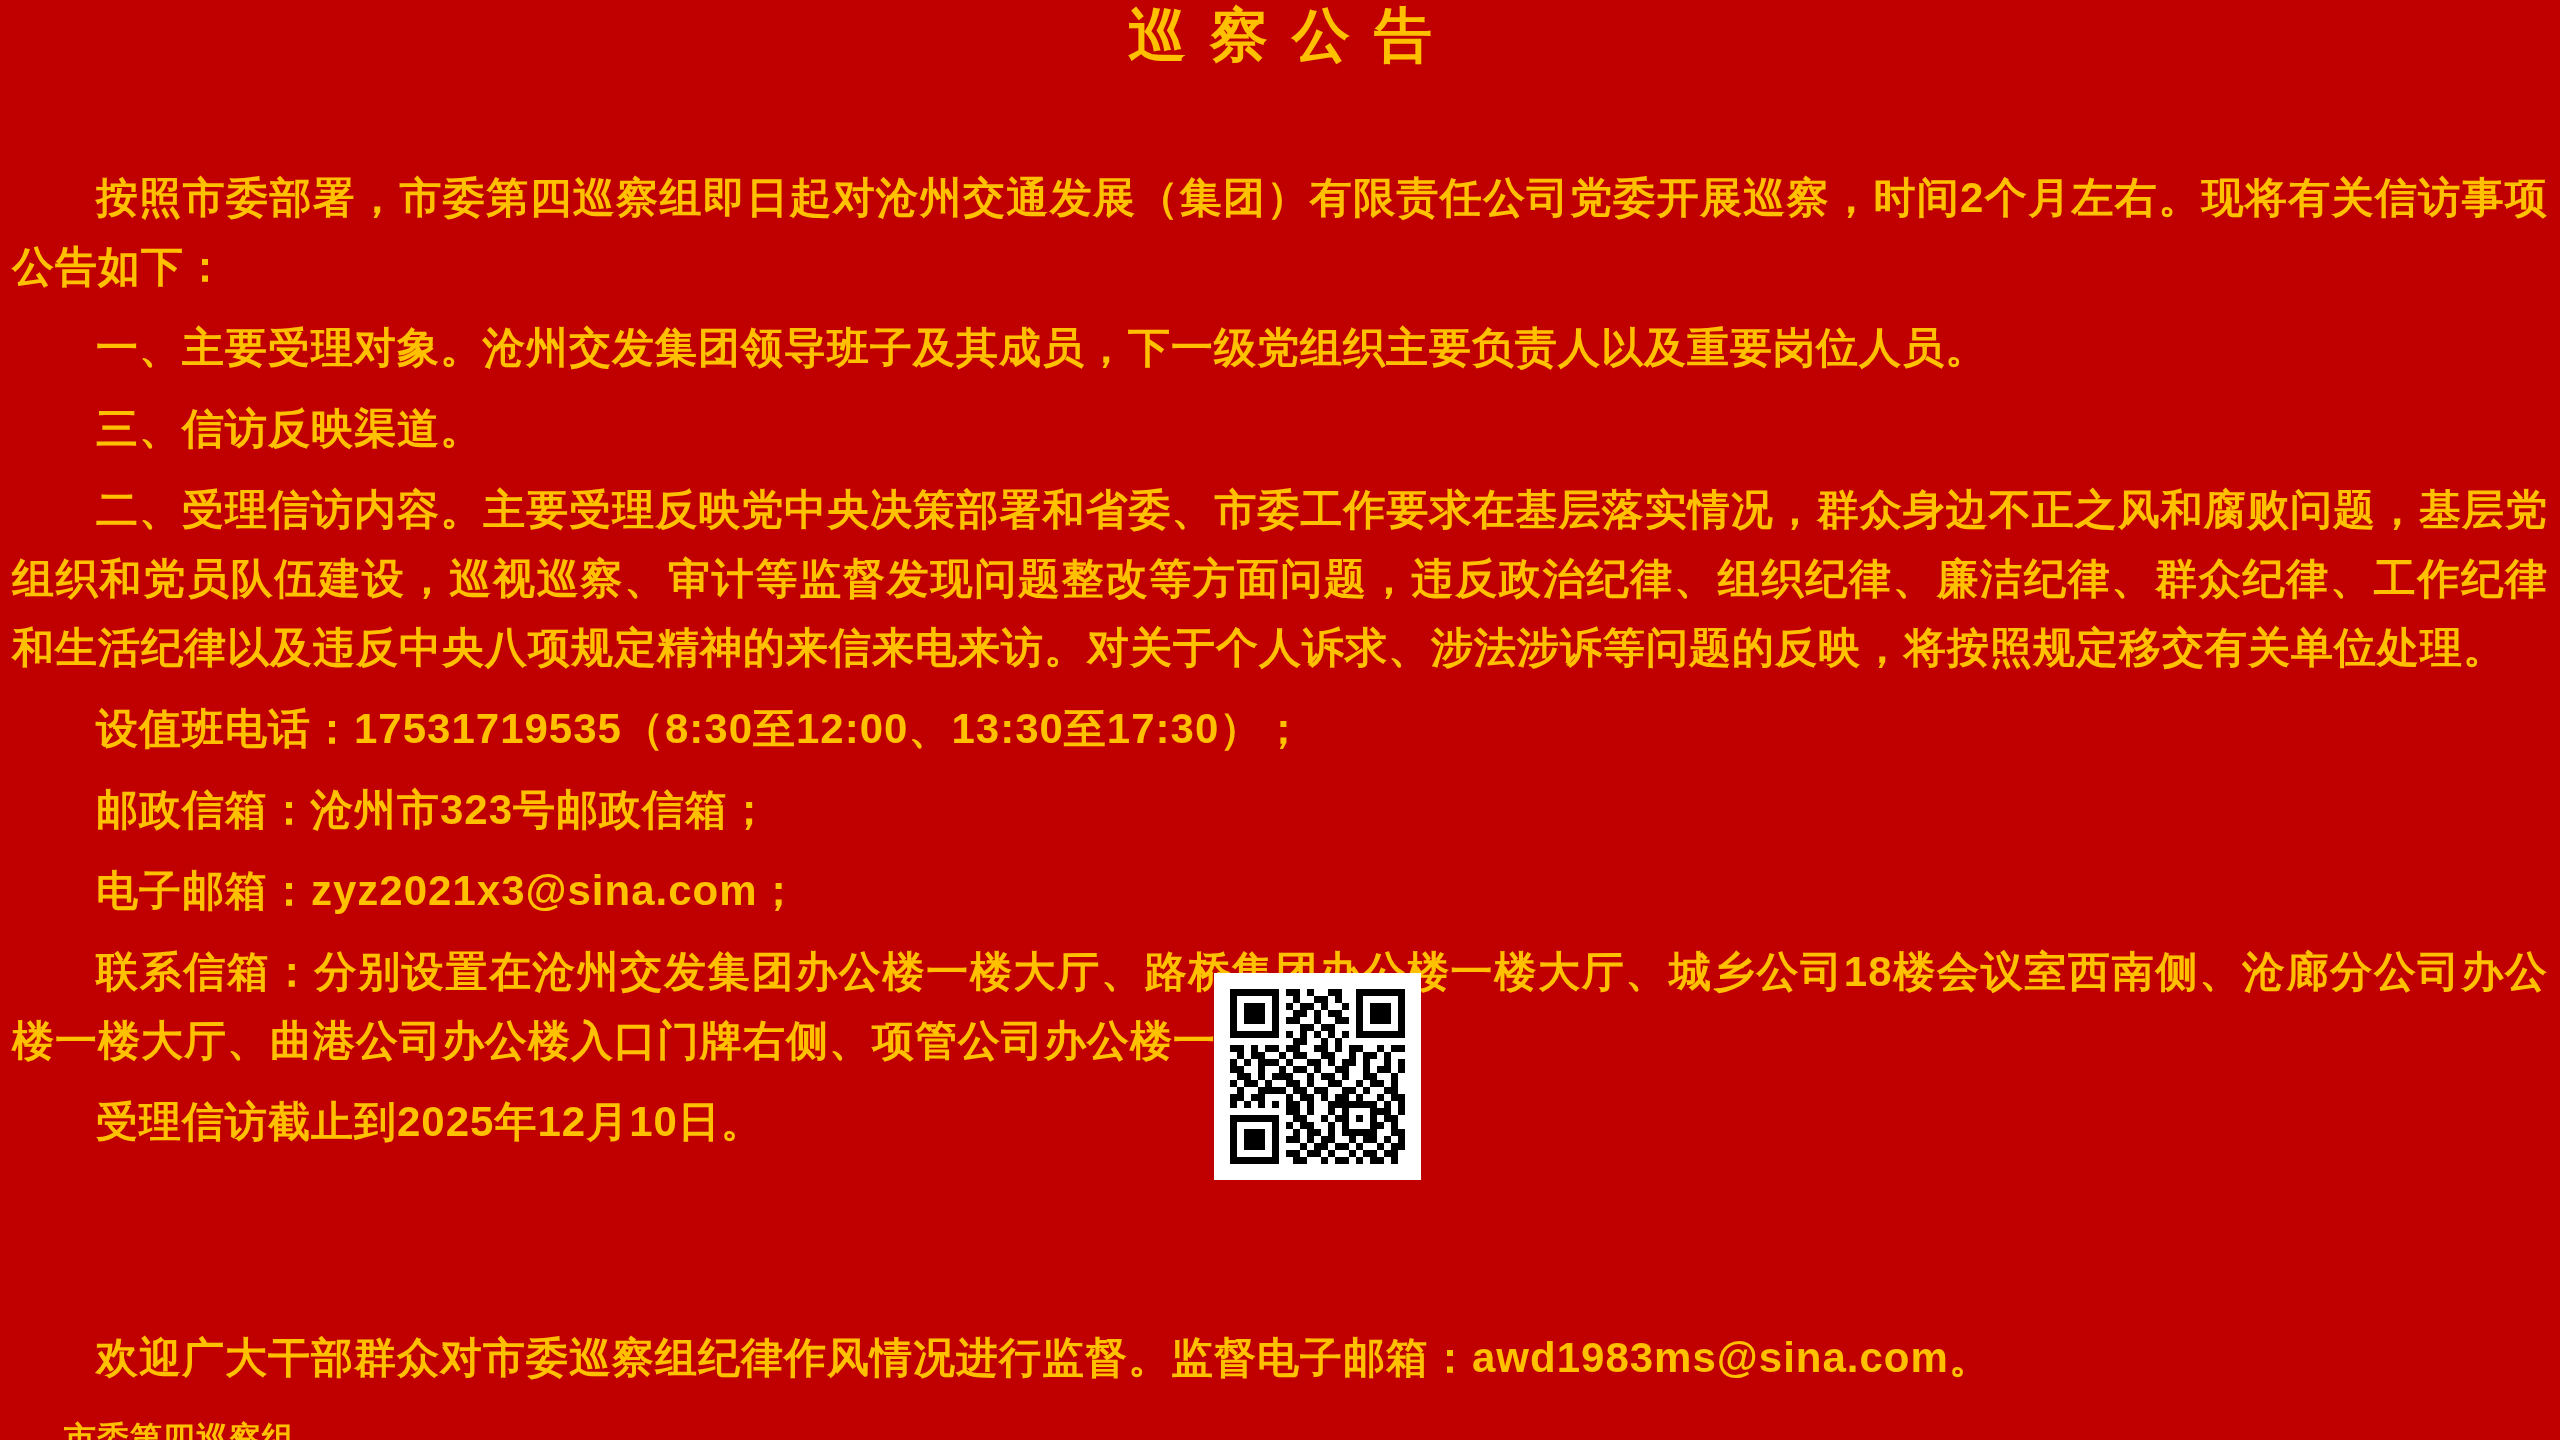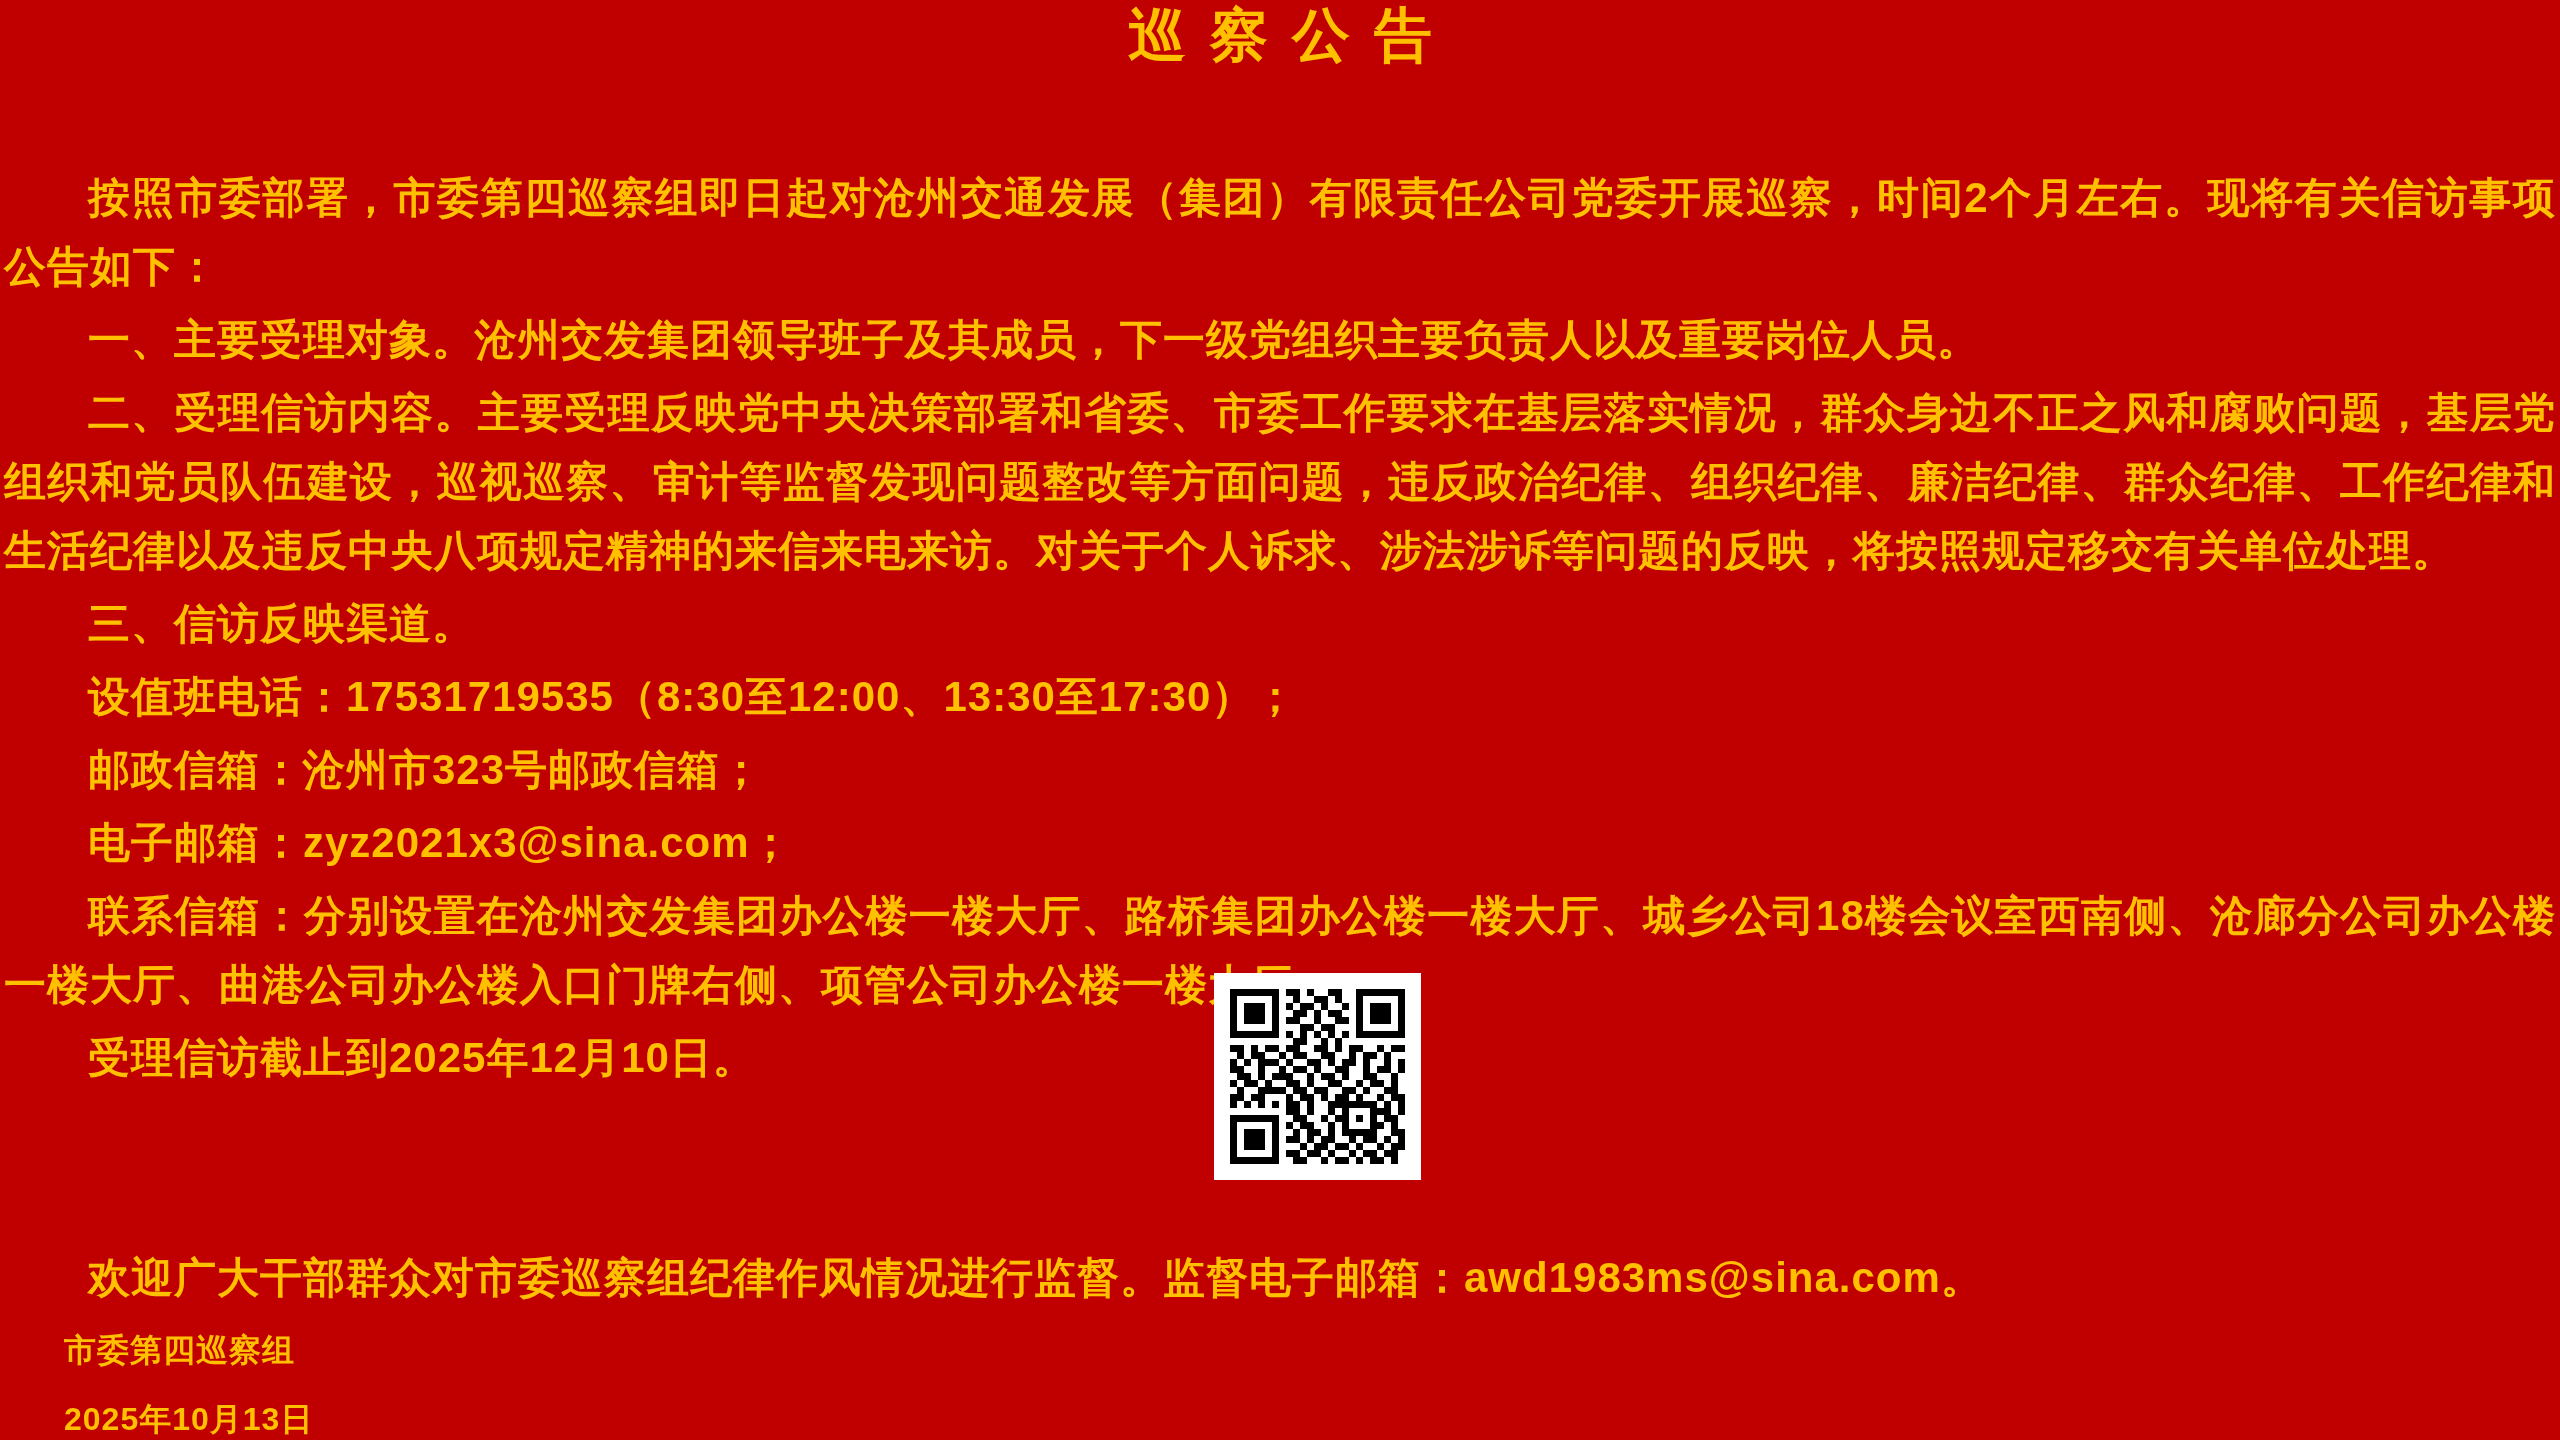--- a/index.html
+++ b/index.html
@@ -31,21 +31,21 @@
     line-height: 70px;
     letter-spacing: 24px;
     text-indent: 24px; 
     color: #ffc000;
   }
   .content {
     margin-top: 93px;
     width: 100%;
   }
   .content p {
-    margin: 4px;
+    margin: 12px;
     padding: 0;
     font-size: 42px;
     line-height: 69px;
     font-weight: bold;
     text-indent: 2em;
     text-align: justify;
     color: #ffc000;
     letter-spacing: 1px;
   }
   .qr-spacer {
@@ -81,22 +81,22 @@
 </head>
 <body>
 
 <div class="page">
 
   <h1 class="title">巡察公告</h1>
 
   <div class="content">
     <p>按照市委部署，市委第四巡察组即日起对沧州交通发展（集团）有限责任公司党委开展巡察，时间2个月左右。现将有关信访事项公告如下：</p>
     <p>一、主要受理对象。沧州交发集团领导班子及其成员，下一级党组织主要负责人以及重要岗位人员。</p>
+    <p>三、信访反映渠道。</p>
     <p>二、受理信访内容。主要受理反映党中央决策部署和省委、市委工作要求在基层落实情况，群众身边不正之风和腐败问题，基层党组织和党员队伍建设，巡视巡察、审计等监督发现问题整改等方面问题，违反政治纪律、组织纪律、廉洁纪律、群众纪律、工作纪律和生活纪律以及违反中央八项规定精神的来信来电来访。对关于个人诉求、涉法涉诉等问题的反映，将按照规定移交有关单位处理。</p>
-    <p>三、信访反映渠道。</p>
     <p>设值班电话：17531719535（8:30至12:00、13:30至17:30）；</p>
     <p>邮政信箱：沧州市323号邮政信箱；</p>
     <p>电子邮箱：zyz2021x3@sina.com；</p>
     <p>联系信箱：分别设置在沧州交发集团办公楼一楼大厅、路桥集团办公楼一楼大厅、城乡公司18楼会议室西南侧、沧廊分公司办公楼一楼大厅、曲港公司办公楼入口门牌右侧、项管公司办公楼一楼大厅。</p>
     <p>受理信访截止到2025年12月10日。</p>
 
     <div class="qr-spacer"></div>
 
     <p>欢迎广大干部群众对市委巡察组纪律作风情况进行监督。监督电子邮箱：awd1983ms@sina.com。</p>
 

